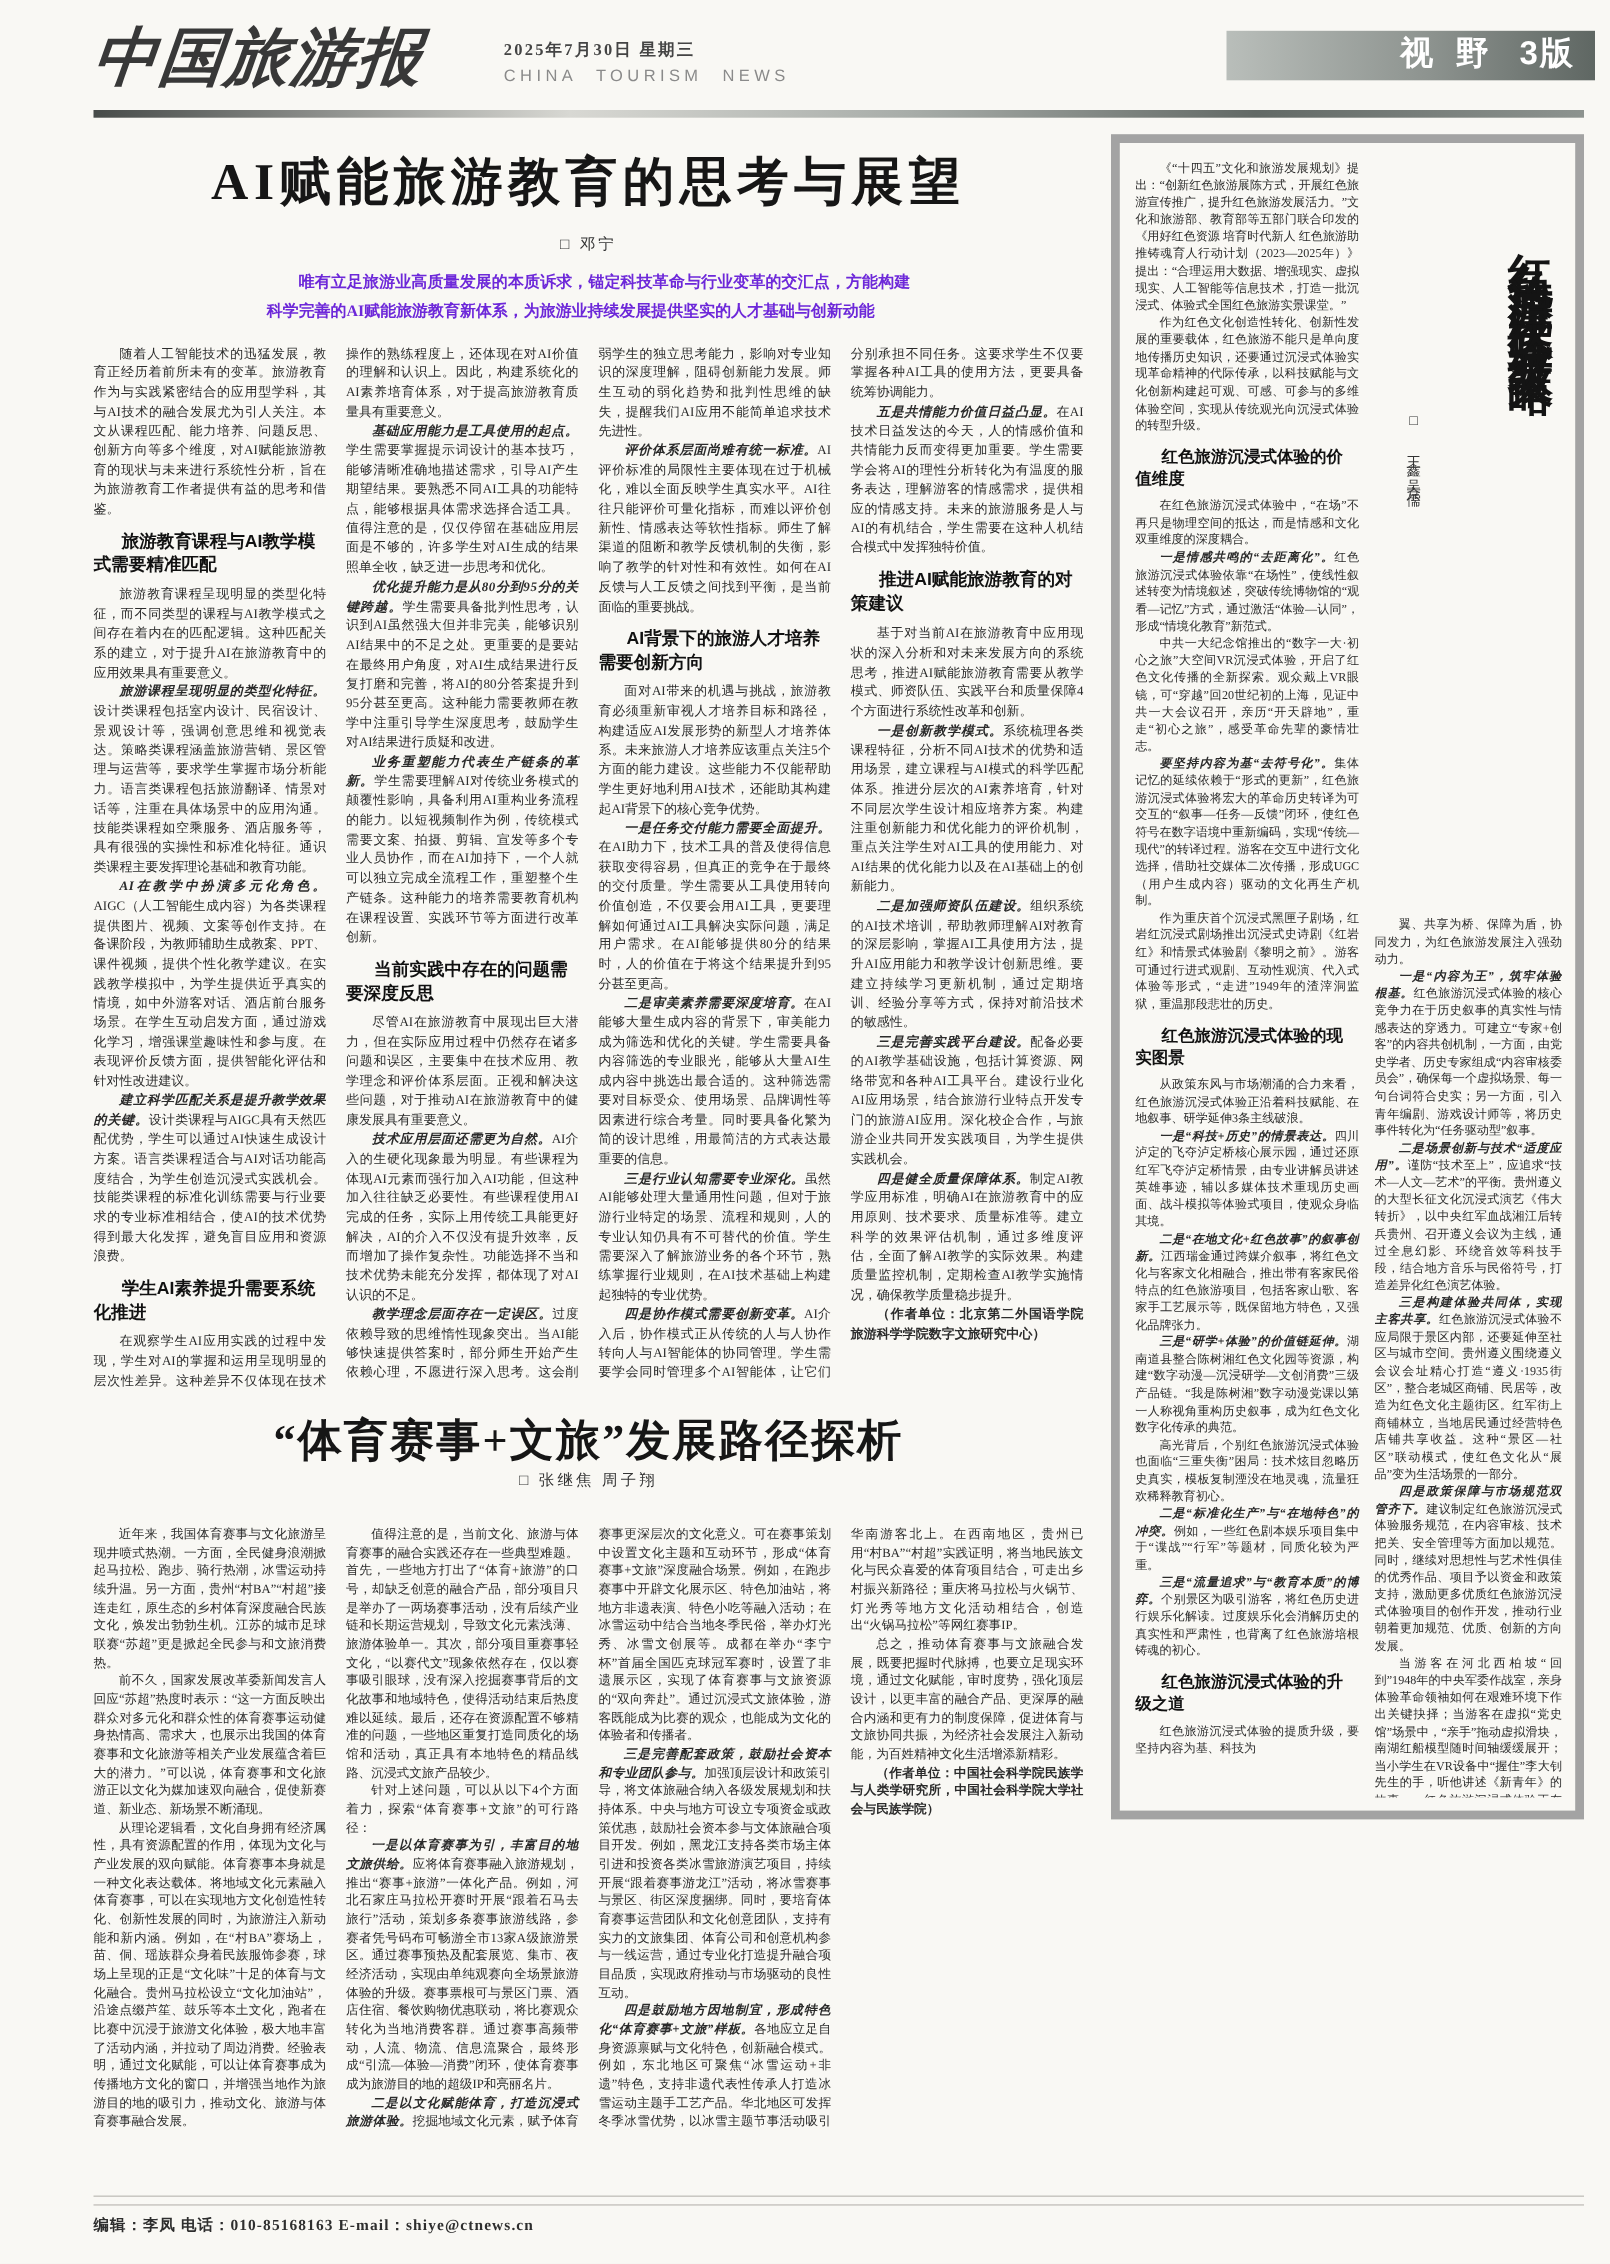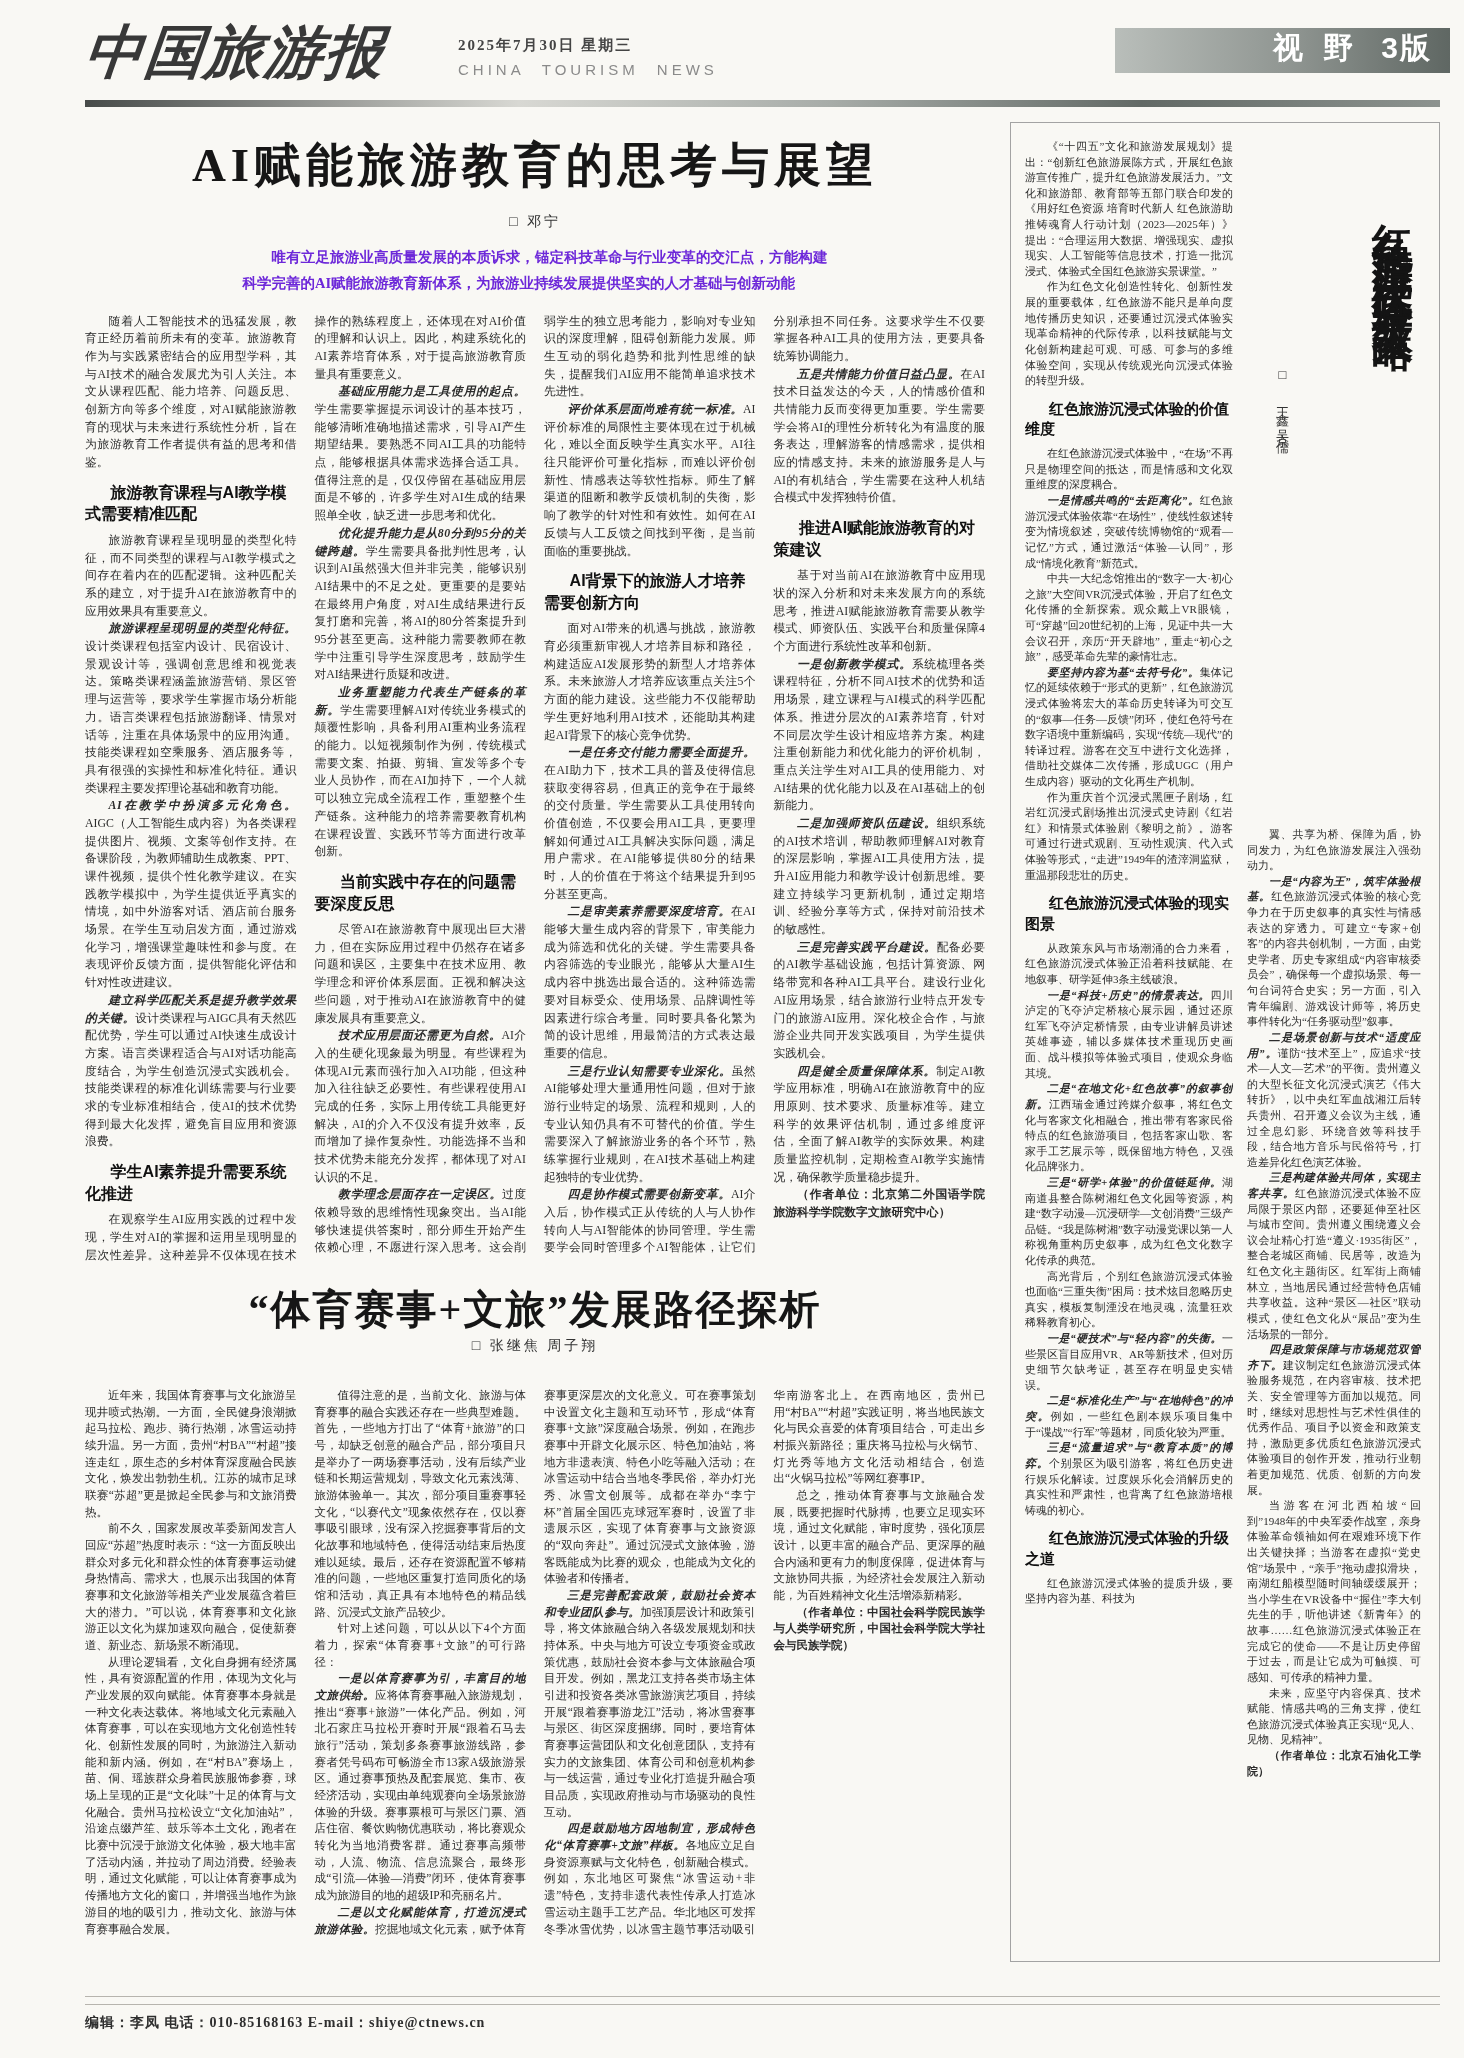--- a/index.html
+++ b/index.html
@@ -39,22 +39,22 @@
   #a1 .bh{font-size:16px;}
 
   
   #a2{position:absolute;left:85px;top:1282px;width:900px;}
   #a2 .art-title{font-size:40px;letter-spacing:2px;}
   #a2 .byline{}
   #a2 .cols{margin-top:32px;height:560px;column-count:4;column-gap:18px;column-fill:auto;overflow:hidden;
     font-size:11.5px;line-height:1.45;}
 
   
-  #red{position:absolute;left:1010px;top:122px;width:430px;height:1840px;box-sizing:border-box;
-    border:1px solid #a3a3a3;background:#f9f8f4;padding:16px 12px 12px 14px;display:flex;gap:14px;}
+  #red{position:absolute;left:1010px;top:122px;width:430px;height:1532px;box-sizing:border-box;
+    border:8px solid #a3a3a3;background:#f9f8f4;padding:16px 12px 12px 14px;display:flex;gap:14px;}
   #red .rcol1{width:208px;overflow:hidden;font-size:11px;line-height:1.42;}
   #red .rcol2{width:174px;display:flex;flex-direction:column;}
   #red .rtitlebox{position:relative;height:688px;flex:none;}
   #red .rtitle{position:absolute;right:6px;top:52px;height:640px;margin:0;
     writing-mode:vertical-rl;font-size:41px;font-weight:900;color:#141414;letter-spacing:9px;line-height:1.1;}
   #red .rbyline{position:absolute;left:26px;top:228px;writing-mode:vertical-rl;
     font-size:13px;color:#333;letter-spacing:6px;}
   #red .rtext{flex:1;overflow:hidden;font-size:11px;line-height:1.42;}
   #red .bh{font-size:15px;}
 
@@ -144,21 +144,20 @@
         <p class="bp"><b class="ld">一是情感共鸣的“去距离化”。</b>红色旅游沉浸式体验依靠“在场性”，使线性叙述转变为情境叙述，突破传统博物馆的“观看—记忆”方式，通过激活“体验—认同”，形成“情境化教育”新范式。</p>
         <p class="bp">中共一大纪念馆推出的“数字一大·初心之旅”大空间VR沉浸式体验，开启了红色文化传播的全新探索。观众戴上VR眼镜，可“穿越”回20世纪初的上海，见证中共一大会议召开，亲历“开天辟地”，重走“初心之旅”，感受革命先辈的豪情壮志。</p>
         <p class="bp"><b class="ld">要坚持内容为基“去符号化”。</b>集体记忆的延续依赖于“形式的更新”，红色旅游沉浸式体验将宏大的革命历史转译为可交互的“叙事—任务—反馈”闭环，使红色符号在数字语境中重新编码，实现“传统—现代”的转译过程。游客在交互中进行文化选择，借助社交媒体二次传播，形成UGC（用户生成内容）驱动的文化再生产机制。</p>
         <p class="bp">作为重庆首个沉浸式黑匣子剧场，红岩红沉浸式剧场推出沉浸式史诗剧《红岩红》和情景式体验剧《黎明之前》。游客可通过行进式观剧、互动性观演、代入式体验等形式，“走进”1949年的渣滓洞监狱，重温那段悲壮的历史。</p>
         <h3 class="bh">红色旅游沉浸式体验的现实图景</h3>
         <p class="bp">从政策东风与市场潮涌的合力来看，红色旅游沉浸式体验正沿着科技赋能、在地叙事、研学延伸3条主线破浪。</p>
         <p class="bp"><b class="ld">一是“科技+历史”的情景表达。</b>四川泸定的飞夺泸定桥核心展示园，通过还原红军飞夺泸定桥情景，由专业讲解员讲述英雄事迹，辅以多媒体技术重现历史画面、战斗模拟等体验式项目，使观众身临其境。</p>
         <p class="bp"><b class="ld">二是“在地文化+红色故事”的叙事创新。</b>江西瑞金通过跨媒介叙事，将红色文化与客家文化相融合，推出带有客家民俗特点的红色旅游项目，包括客家山歌、客家手工艺展示等，既保留地方特色，又强化品牌张力。</p>
         <p class="bp"><b class="ld">三是“研学+体验”的价值链延伸。</b>湖南道县整合陈树湘红色文化园等资源，构建“数字动漫—沉浸研学—文创消费”三级产品链。“我是陈树湘”数字动漫党课以第一人称视角重构历史叙事，成为红色文化数字化传承的典范。</p>
         <p class="bp">高光背后，个别红色旅游沉浸式体验也面临“三重失衡”困局：技术炫目忽略历史真实，模板复制湮没在地灵魂，流量狂欢稀释教育初心。</p>
-        <p class="bp"><b class="ld">一是“硬技术”与“轻内容”的失衡。</b>一些景区盲目应用VR、AR等新技术，但对历史细节欠缺考证，甚至存在明显史实错误。</p>
         <p class="bp"><b class="ld">二是“标准化生产”与“在地特色”的冲突。</b>例如，一些红色剧本娱乐项目集中于“谍战”“行军”等题材，同质化较为严重。</p>
         <p class="bp"><b class="ld">三是“流量追求”与“教育本质”的博弈。</b>个别景区为吸引游客，将红色历史进行娱乐化解读。过度娱乐化会消解历史的真实性和严肃性，也背离了红色旅游培根铸魂的初心。</p>
         <h3 class="bh">红色旅游沉浸式体验的升级之道</h3>
         <p class="bp">红色旅游沉浸式体验的提质升级，要坚持内容为基、科技为</p>
       </div>
     <div class="rcol2">
       <div class="rtitlebox">
         <div class="rbyline">□ 王鑫 吴京儒</div>
         <h2 class="rtitle">红色旅游沉浸式体验升级策略</h2>
       </div>

